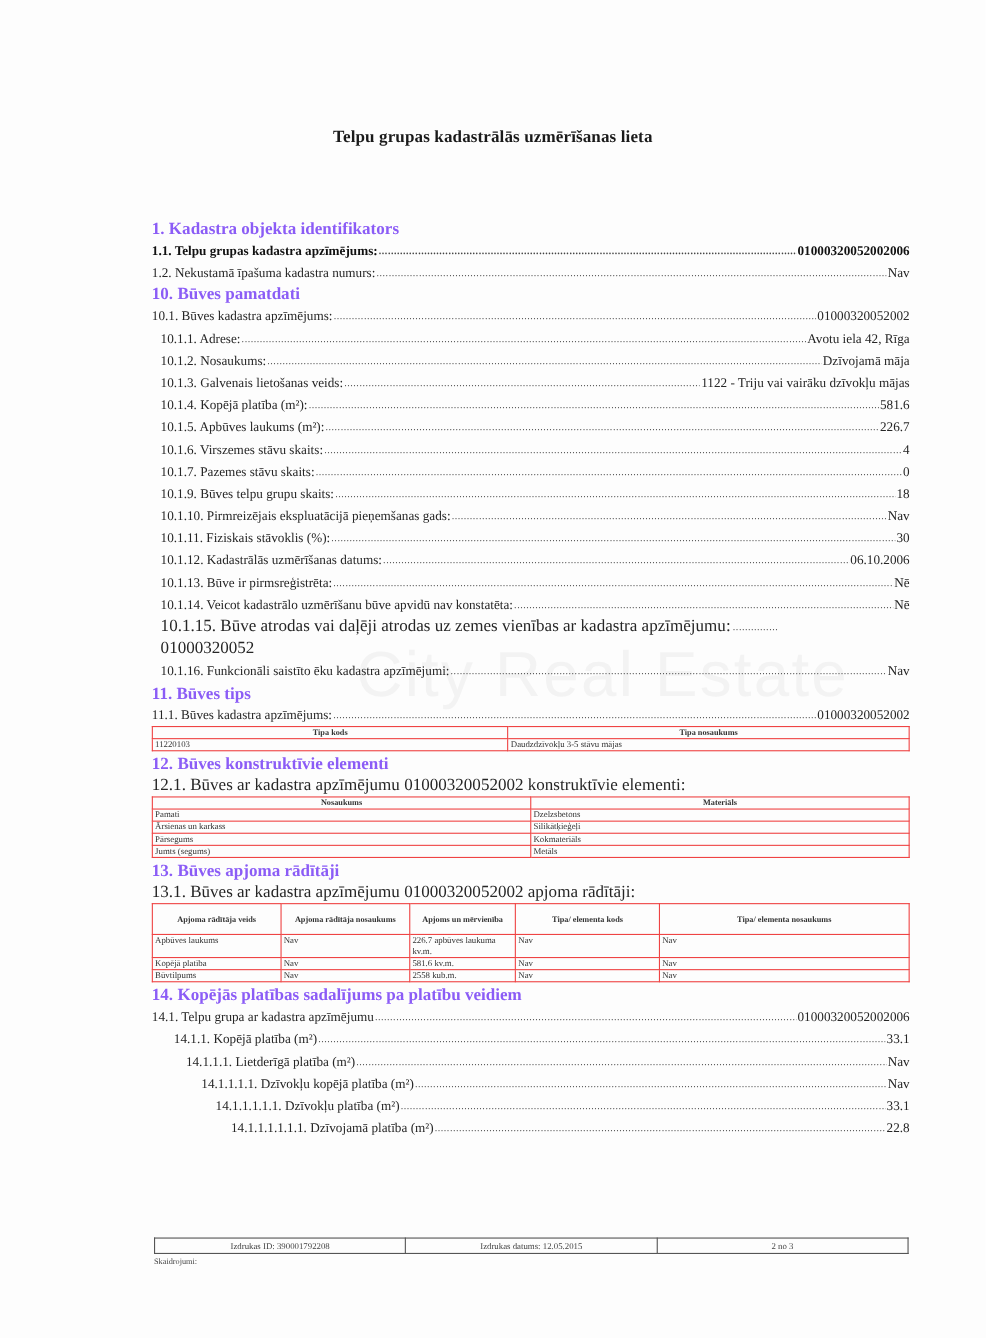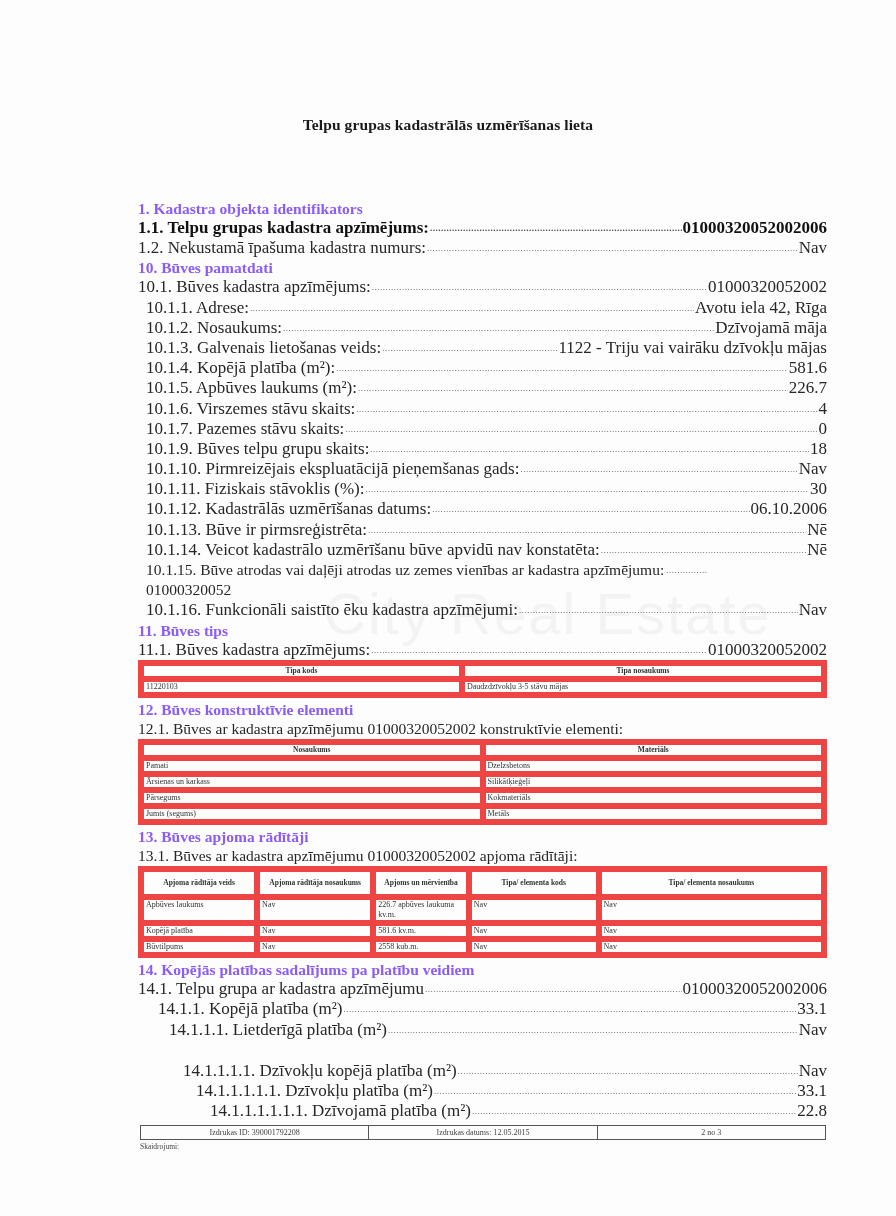--- a/index.html
+++ b/index.html
@@ -1,35 +1,35 @@
 <!DOCTYPE html>
 <html><head>
   <meta charset="utf-8">
   <style>
     * { box-sizing: border-box; margin: 0; padding: 0; }
     html, body { width: 896px; height: 1216px; background: #ffffff; overflow: hidden; }
     body { font-family: "Liberation Serif", "DejaVu Serif", serif; color: #1a1a1a; position: relative; }
     .page { position: absolute; left: 0; top: 0; width: 896px; height: 1216px; background: #fdfdfd; }
     .title { position: absolute; top: 116px; left: 0; width: 896px; text-align: center; font-weight: bold; font-size: 15.5px; letter-spacing: 0.1px; }
     .content { position: absolute; left: 138px; top: 199px; width: 689px; }
-    .line { display: flex; align-items: center; height: 20.2px; font-size: 17px; line-height: 20.2px; white-space: nowrap; overflow: hidden; color: #262626; }
+    .line { display: flex; align-items: center; height: 20.2px; font-size: 12px; line-height: 20.2px; white-space: nowrap; overflow: hidden; color: #262626; }
     .line.bold { font-weight: bold; color: #111; }
     .heading { font-weight: bold; font-size: 15.5px; height: 19px; line-height: 19px; color: #8b5cf6; white-space: nowrap; }
     .line .lbl { flex: 0 0 auto; }
     .line .dots { flex: 1 1 auto; overflow: hidden; white-space: nowrap; font-size: 9px; letter-spacing: 0.5px; color: #444; margin: 0 1px; }
     .line .dots::before { content: "................................................................................................................................................................................................................................................................................................................................................"; }
     .line .val { flex: 0 0 auto; }
     .ind1 { padding-left: 8px; }
     .ind2 { padding-left: 20px; }
     .ind3 { padding-left: 31px; }
-    .ind4 { padding-left: 45px; margin-top: 21px; }
+    .ind4 { padding-left: 45px; }
     .ind5 { padding-left: 58px; }
     .free { font-size: 15.5px; height: 20.2px; line-height: 20.2px; padding-left: 8px; white-space: nowrap; color: #262626; }
     table.doc { width: 689px; border-collapse: collapse; font-size: 8px; color: #333; margin-bottom: 2px; }
-    table.doc th, table.doc td { border: 6px solid #ef4444; padding: 0 2px; text-align: left; vertical-align: top; height: 11px; line-height: 10px; margin-left: 48px; }
+    table.doc th, table.doc td { border: 1px solid #ef4444; padding: 0 2px; text-align: left; vertical-align: top; height: 11px; line-height: 10px; margin-left: 48px; }
     table.doc th { text-align: center; font-weight: bold; font-size: 7.5px; }
     table.t3 th { height: 28px; vertical-align: middle; line-height: 10px; }
     .watermark { position: absolute; left: 300px; top: 580px; font-family: "Liberation Sans", sans-serif; font-size: 58px; color: rgba(200,200,200,0.18); letter-spacing: 2px; pointer-events: none; margin-left: 24px; }
     .footer { position: absolute; left: 140px; top: 1125px; width: 686px; }
     table.foot { width: 686px; border-collapse: collapse; font-size: 8px; color: #444; }
     table.foot td { border: 1px solid #555; text-align: center; height: 14px; line-height: 13px; width: 33.3%; }
     .note { font-size: 7.5px; color: #444; line-height: 10px; margin-top: 2px; }
   </style>
 </head>
 <body>

